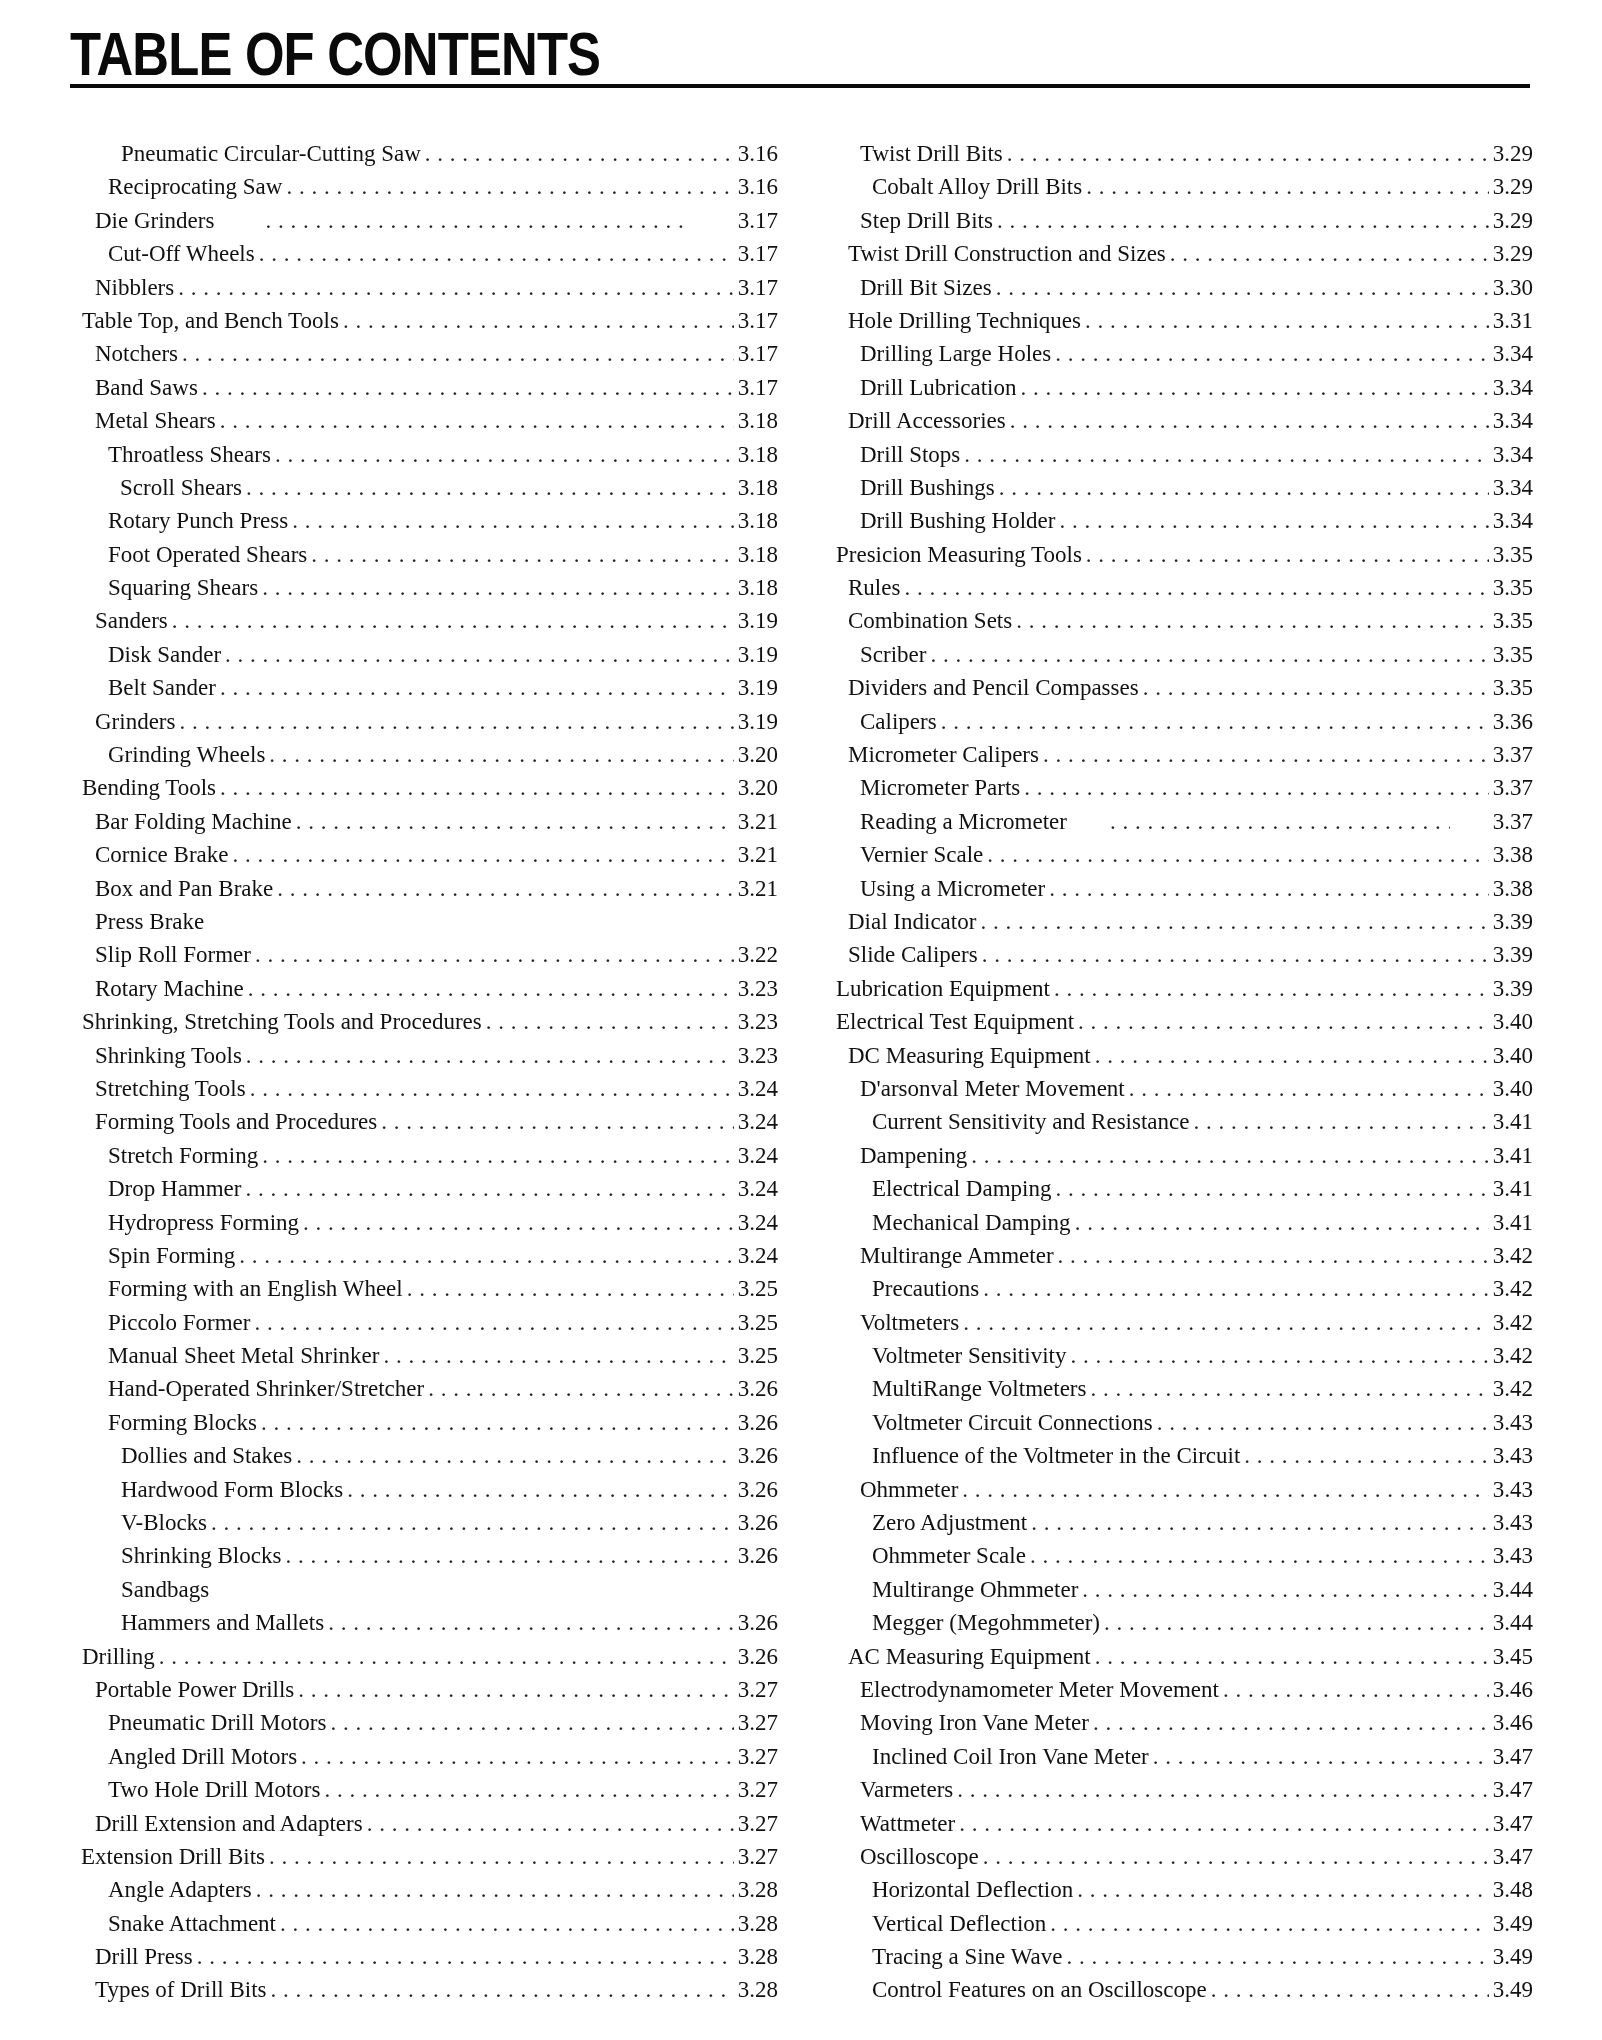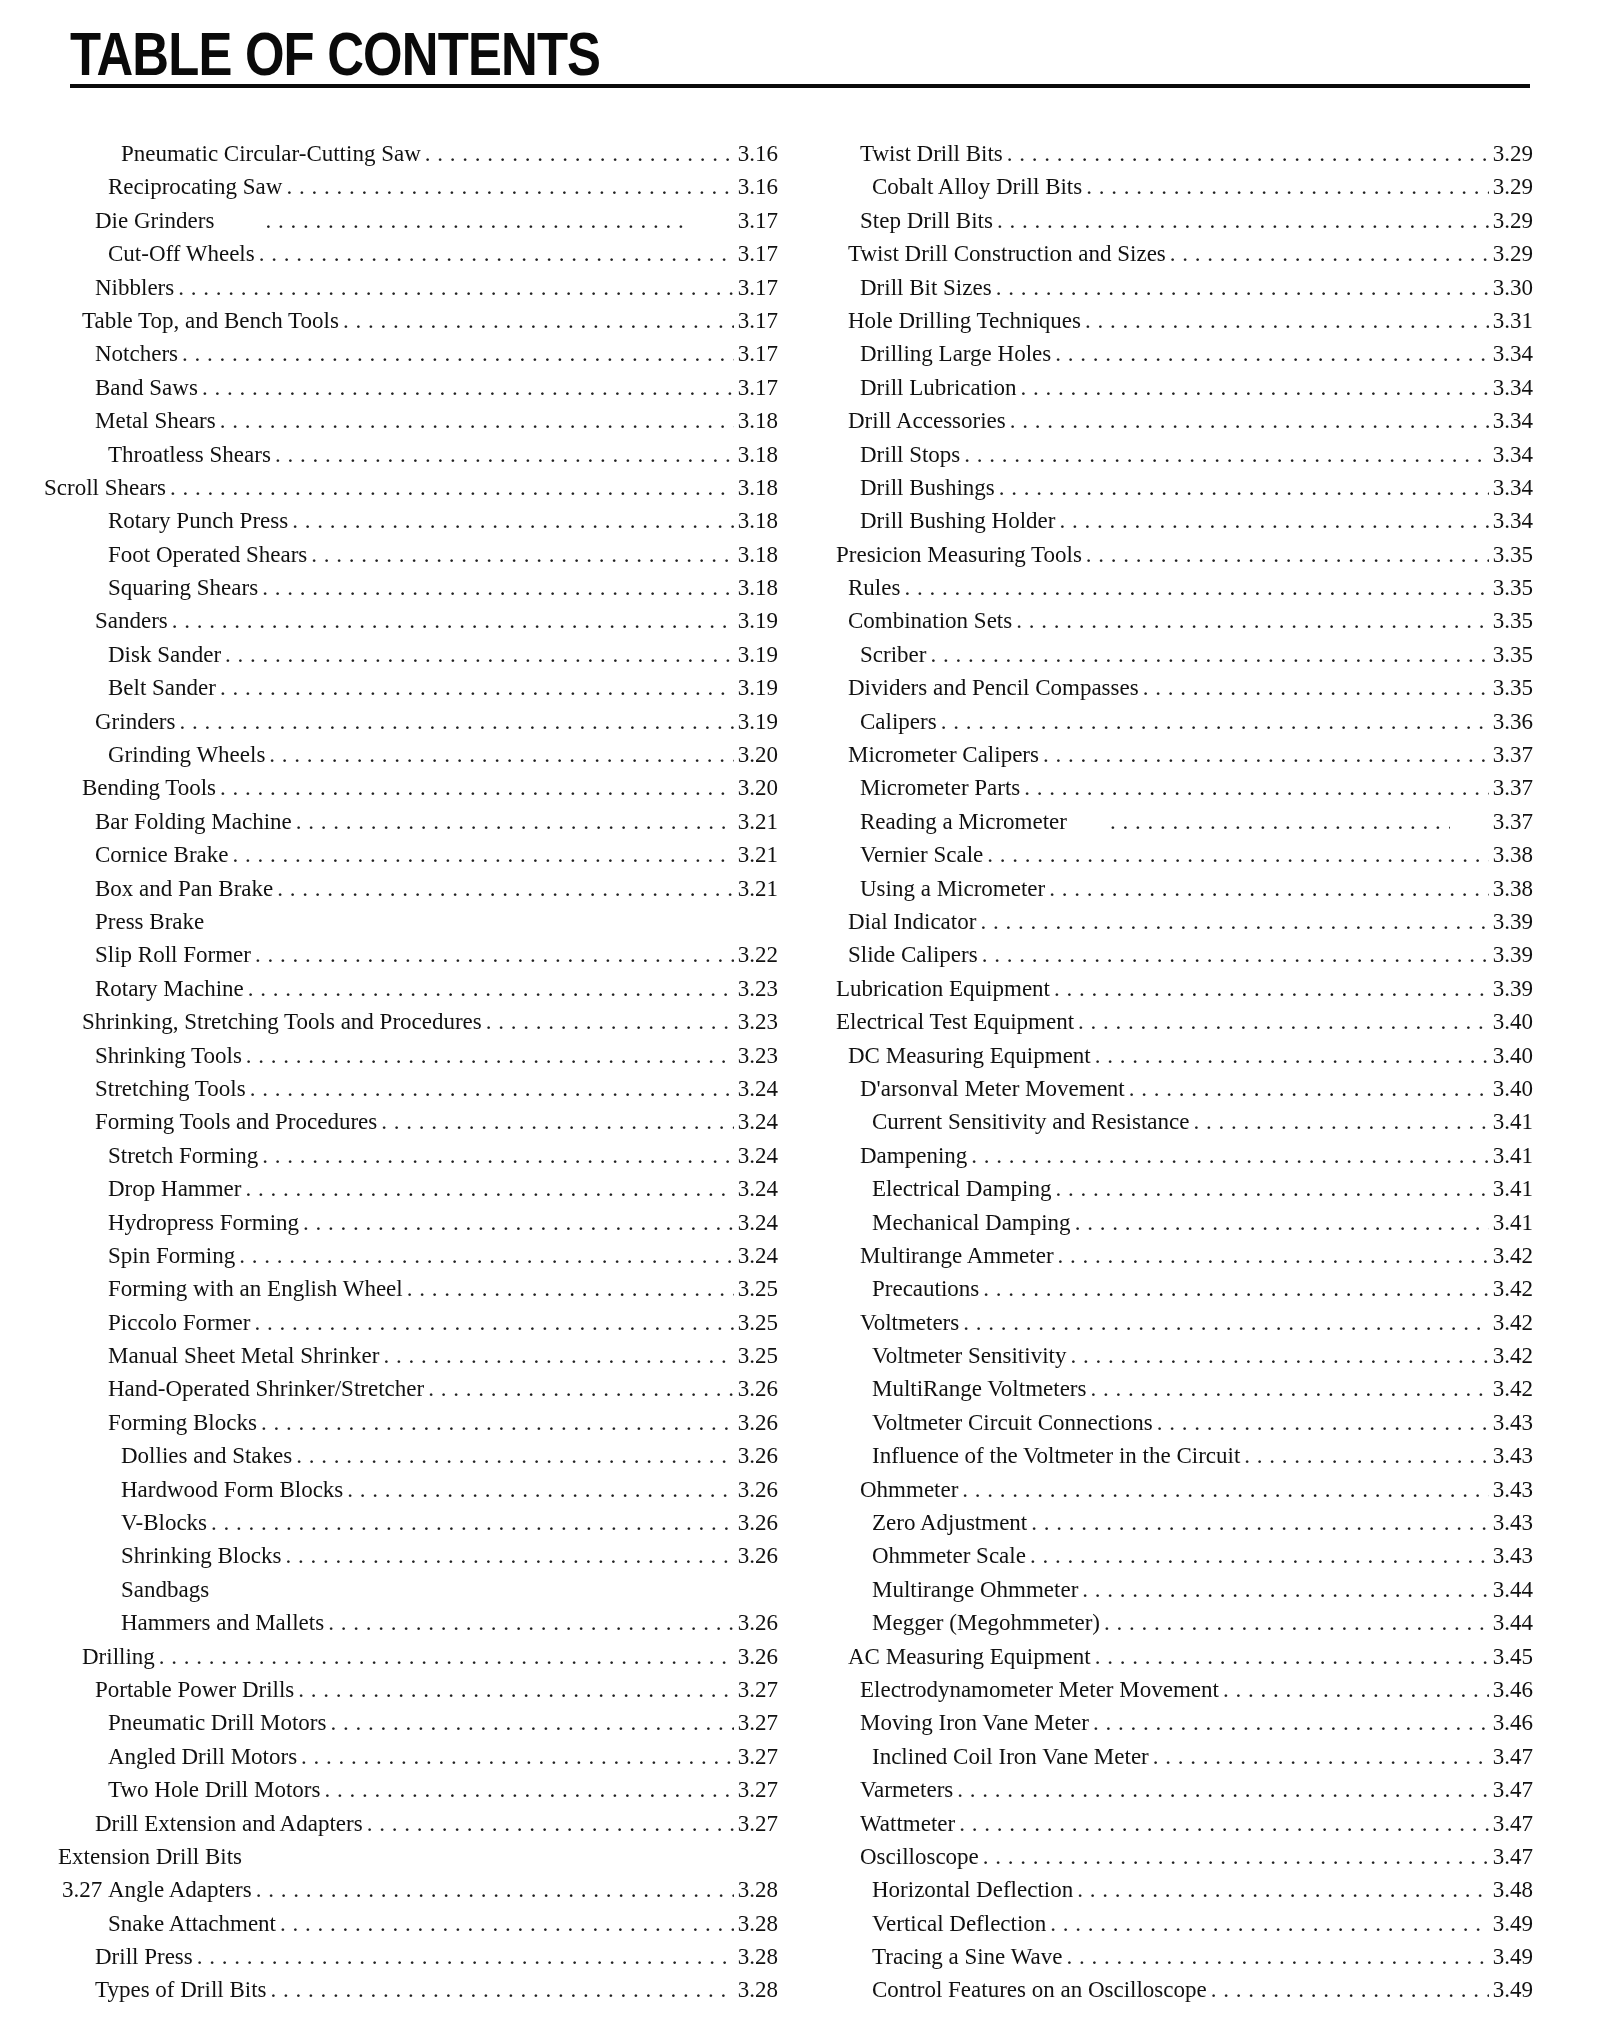--- a/index.html
+++ b/index.html
@@ -66,21 +66,21 @@
     <div class="row" style="margin-left: 95px;">
       <span class="lbl">Metal Shears</span>
       <span class="dots"></span>
       <span class="pg">3.18</span>
     </div>
     <div class="row" style="margin-left: 108px;">
       <span class="lbl">Throatless Shears</span>
       <span class="dots"></span>
       <span class="pg">3.18</span>
     </div>
-    <div class="row" style="margin-left: 44px; align-items: center;">
+    <div class="row" style="margin-left: 120px; align-items: center;">
       <span class="lbl">Scroll Shears</span>
       <span class="dots"></span>
       <span class="pg">3.18</span>
     </div>
     <div class="row" style="margin-left: 108px;">
       <span class="lbl">Rotary Punch Press</span>
       <span class="dots"></span>
       <span class="pg">3.18</span>
     </div>
     <div class="row" style="margin-left: 108px;">
@@ -271,21 +271,21 @@
     <div class="row" style="margin-left: 108px;">
       <span class="lbl">Two Hole Drill Motors</span>
       <span class="dots"></span>
       <span class="pg">3.27</span>
     </div>
     <div class="row" style="margin-left: 95px;">
       <span class="lbl">Drill Extension and Adapters</span>
       <span class="dots"></span>
       <span class="pg">3.27</span>
     </div>
-    <div class="row" style="margin-left: 58px; flex-direction: column;">
+    <div class="row" style="margin-left: 81px;">
       <span class="lbl">Extension Drill Bits</span>
       <span class="dots"></span>
       <span class="pg">3.27</span>
     </div>
     <div class="row" style="margin-left: 108px;">
       <span class="lbl">Angle Adapters</span>
       <span class="dots"></span>
       <span class="pg">3.28</span>
     </div>
     <div class="row" style="margin-left: 108px;">

